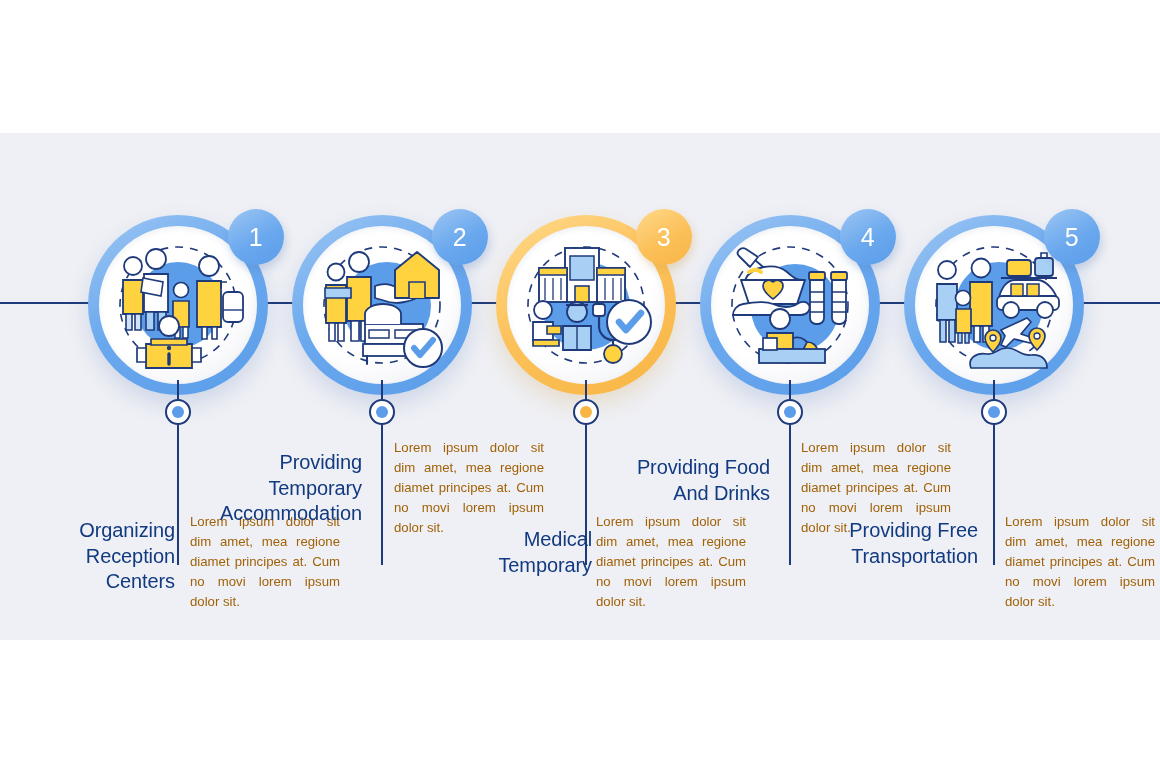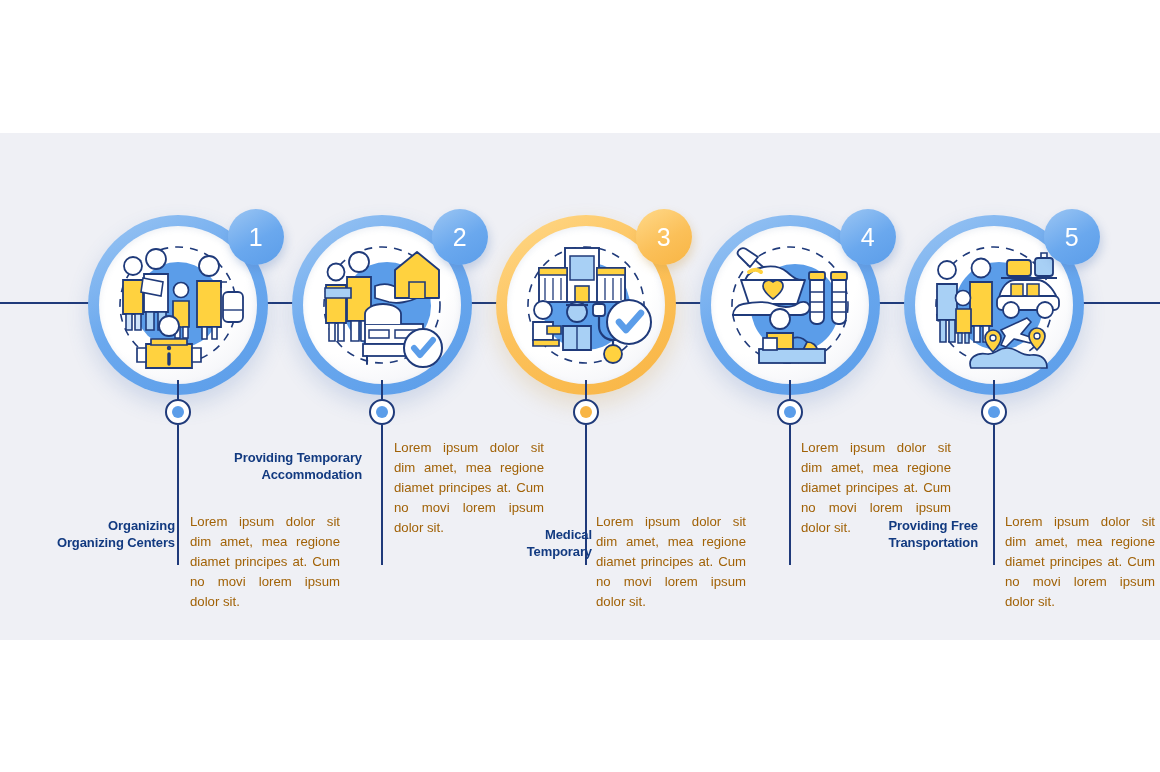--- a/index.html
+++ b/index.html
@@ -105,22 +105,22 @@
     width: 12px; height: 12px;
     border-radius: 50%;
     background: #5b9de9;
   }
   .dot.accent i { background: #f8b544; }
 
   
   .title {
     position: absolute;
     color: #123a80;
-    font-size: 13px;
-    font-weight: bold;
+    font-size: 20px;
+    font-weight: normal;
     line-height: 1.28;
     text-align: right;
     letter-spacing: -0.1px;
   }
   .body {
     position: absolute;
     color: #a16207;
     font-size: 13.2px;
     line-height: 1.52;
     text-align: justify;
@@ -183,21 +183,21 @@
     <div class="badge">1</div>
   </div>
   <div class="stem" style="left:177px; height:20px;"></div>
   <div class="dot" style="left:165px;">
       <i></i>
     </div>
   <div class="stem" style="left:177px; top:425px; height:140px;"></div>
 
   <div class="title" style="left:15px; top:518px; width:160px;">
     <span>Organizing</span><br>
-    <span>Organizing Centers</span>
+    <span>Reception Centers</span>
   </div>
   <div class="body" style="left:190px; top:512px;">Lorem ipsum dolor sit dim amet, mea regione diamet principes at. Cum no movi lorem ipsum dolor sit.</div>
 
   <div class="node" style="left:292px;">
     <div class="outer-ring"></div>
     <div class="inner-disc"></div>
     <div class="icon-art">
       <svg viewBox="0 0 158 158">
         <circle cx="84" cy="80" r="44" fill="#5b9de9"></circle>
         <circle cx="79" cy="79" r="58" fill="none" stroke="#1f3a7a" stroke-width="1.6" stroke-dasharray="8 7"></circle>
@@ -330,20 +330,24 @@
       </svg>
     </div>
     <div class="badge">4</div>
   </div>
   <div class="stem" style="left:789px; height:20px;"></div>
   <div class="dot" style="left:777px;">
       <i></i>
     </div>
   <div class="stem" style="left:789px; top:425px; height:140px;"></div>
 
+  <div class="title" style="left:610px; top:455px; width:160px;">
+    <span>Providing Food</span><br>
+    <span>And Drinks</span>
+  </div>
   <div class="body" style="left:801px; top:438px;">Lorem ipsum dolor sit dim amet, mea regione diamet principes at. Cum no movi lorem ipsum dolor sit.</div>
 
   <div class="node" style="left:904px;">
     <div class="outer-ring"></div>
     <div class="inner-disc"></div>
     <div class="icon-art">
       <svg viewBox="0 0 158 158">
         <circle cx="84" cy="80" r="44" fill="#5b9de9"></circle>
         <circle cx="79" cy="79" r="58" fill="none" stroke="#1f3a7a" stroke-width="1.6" stroke-dasharray="8 7"></circle>
 

